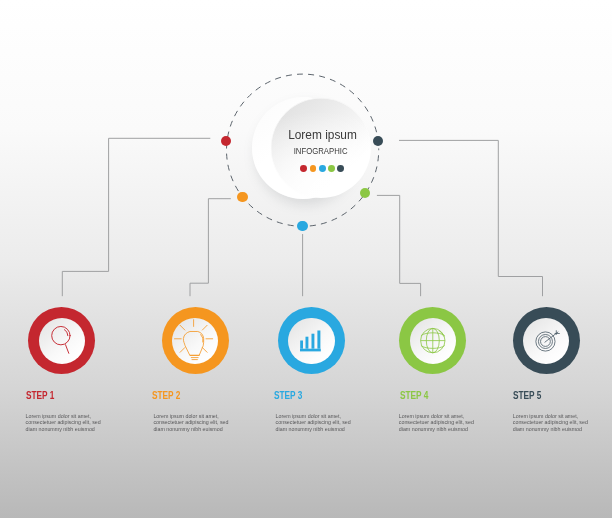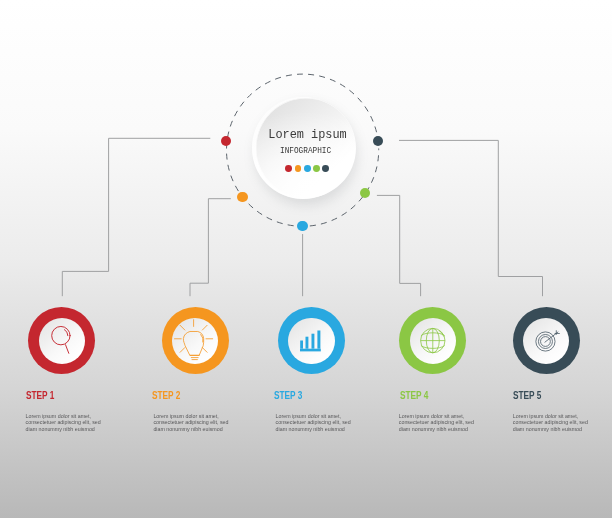--- a/index.html
+++ b/index.html
@@ -6,23 +6,23 @@
   body{width:612px;height:518px;overflow:hidden;
     font-family:"Liberation Sans", sans-serif;
     background:linear-gradient(180deg,#ffffff 0%,#fafafa 25%,#ececec 50%,#d5d5d5 75%,#b8b8b8 100%);
   }
   #stage{position:relative;width:612px;height:518px;}
   .lines{position:absolute;left:0;top:0;width:612px;height:518px;}
   .dashring{position:absolute;left:0;top:0;width:612px;height:518px;}
   .hub{position:absolute;left:251.7px;top:96.5px;width:102.2px;height:102.2px;border-radius:50%;
     background:linear-gradient(139deg,#fbfbfb 0%,#ffffff 40%,#ffffff 100%);
     box-shadow:3px 6px 12px rgba(120,125,130,0.20);}
-  .hub-inner{position:absolute;left:4px;top:1.1px;width:100px;height:100px;border-radius:50%;box-shadow:inset 0 0 0 0.4px rgba(255,255,255,0.9);
+  .hub-inner{position:absolute;left:19px;top:1.1px;width:100px;height:100px;border-radius:50%;box-shadow:inset 0 0 0 0.4px rgba(255,255,255,0.9);
     background:radial-gradient(ellipse 95% 75% at 50% 88%, rgba(255,255,255,0.95) 0%, rgba(255,255,255,0.6) 45%, rgba(255,255,255,0) 100%),
-      linear-gradient(139deg,#dcdcdc 0%,#ffffff 74%,#ffffff 100%);font-family:Liberation Mono, monospace;}
+      linear-gradient(139deg,#dcdcdc 0%,#ffffff 74%,#ffffff 100%);}
   .hub-title{position:absolute;left:3px;right:0;top:29.2px;text-align:center;font-size:12.93px;color:#3a3a3a;
     transform:scaleX(0.92);}
   .hub-sub{position:absolute;left:0.8px;right:0;top:48px;text-align:center;font-size:8.4px;color:#3a3a3a;
     transform:scaleX(0.925);}
   .hub-dots{position:absolute;left:3.2px;right:0;top:67.3px;text-align:center;font-size:0;}
   .hub-dots i{display:inline-block;width:6.85px;height:6.85px;border-radius:50%;margin:0 1.2px;}
   .node{position:absolute;width:10.6px;height:10.6px;border-radius:50%;}
   .step{position:absolute;width:67px;height:67px;border-radius:50%;}
   .step .ring{position:absolute;left:0;top:0;right:0;bottom:0;border-radius:50%;}
   .step .core{position:absolute;left:10.4px;top:10.4px;width:46.2px;height:46.2px;border-radius:50%;

